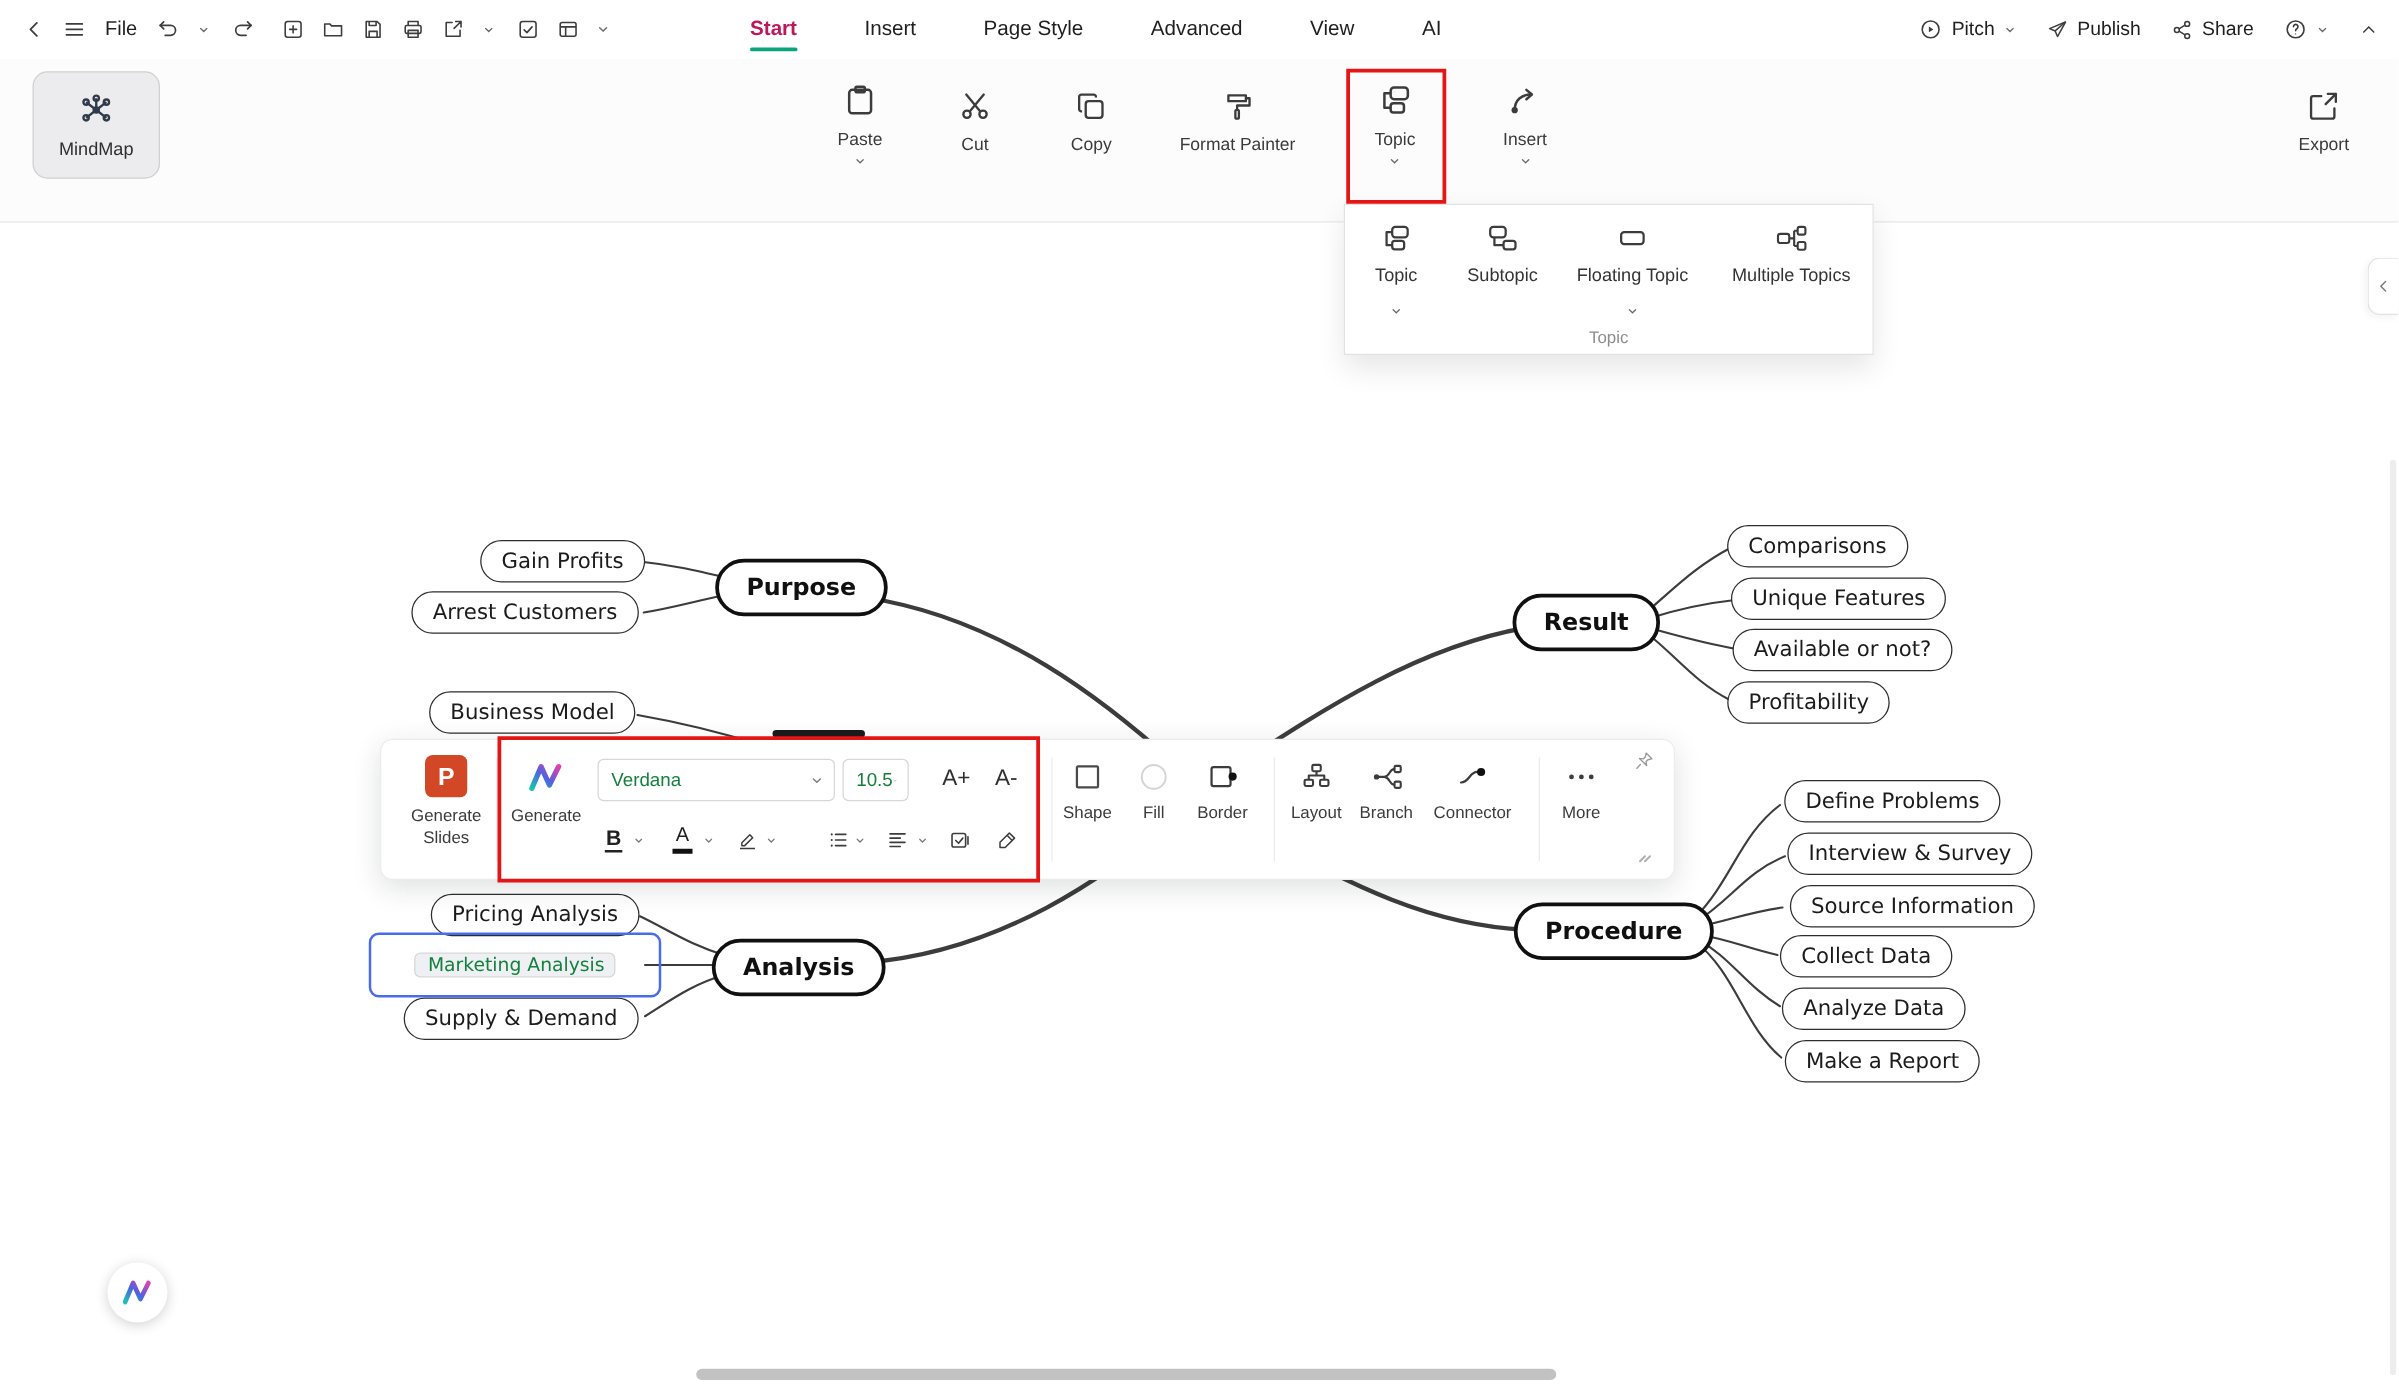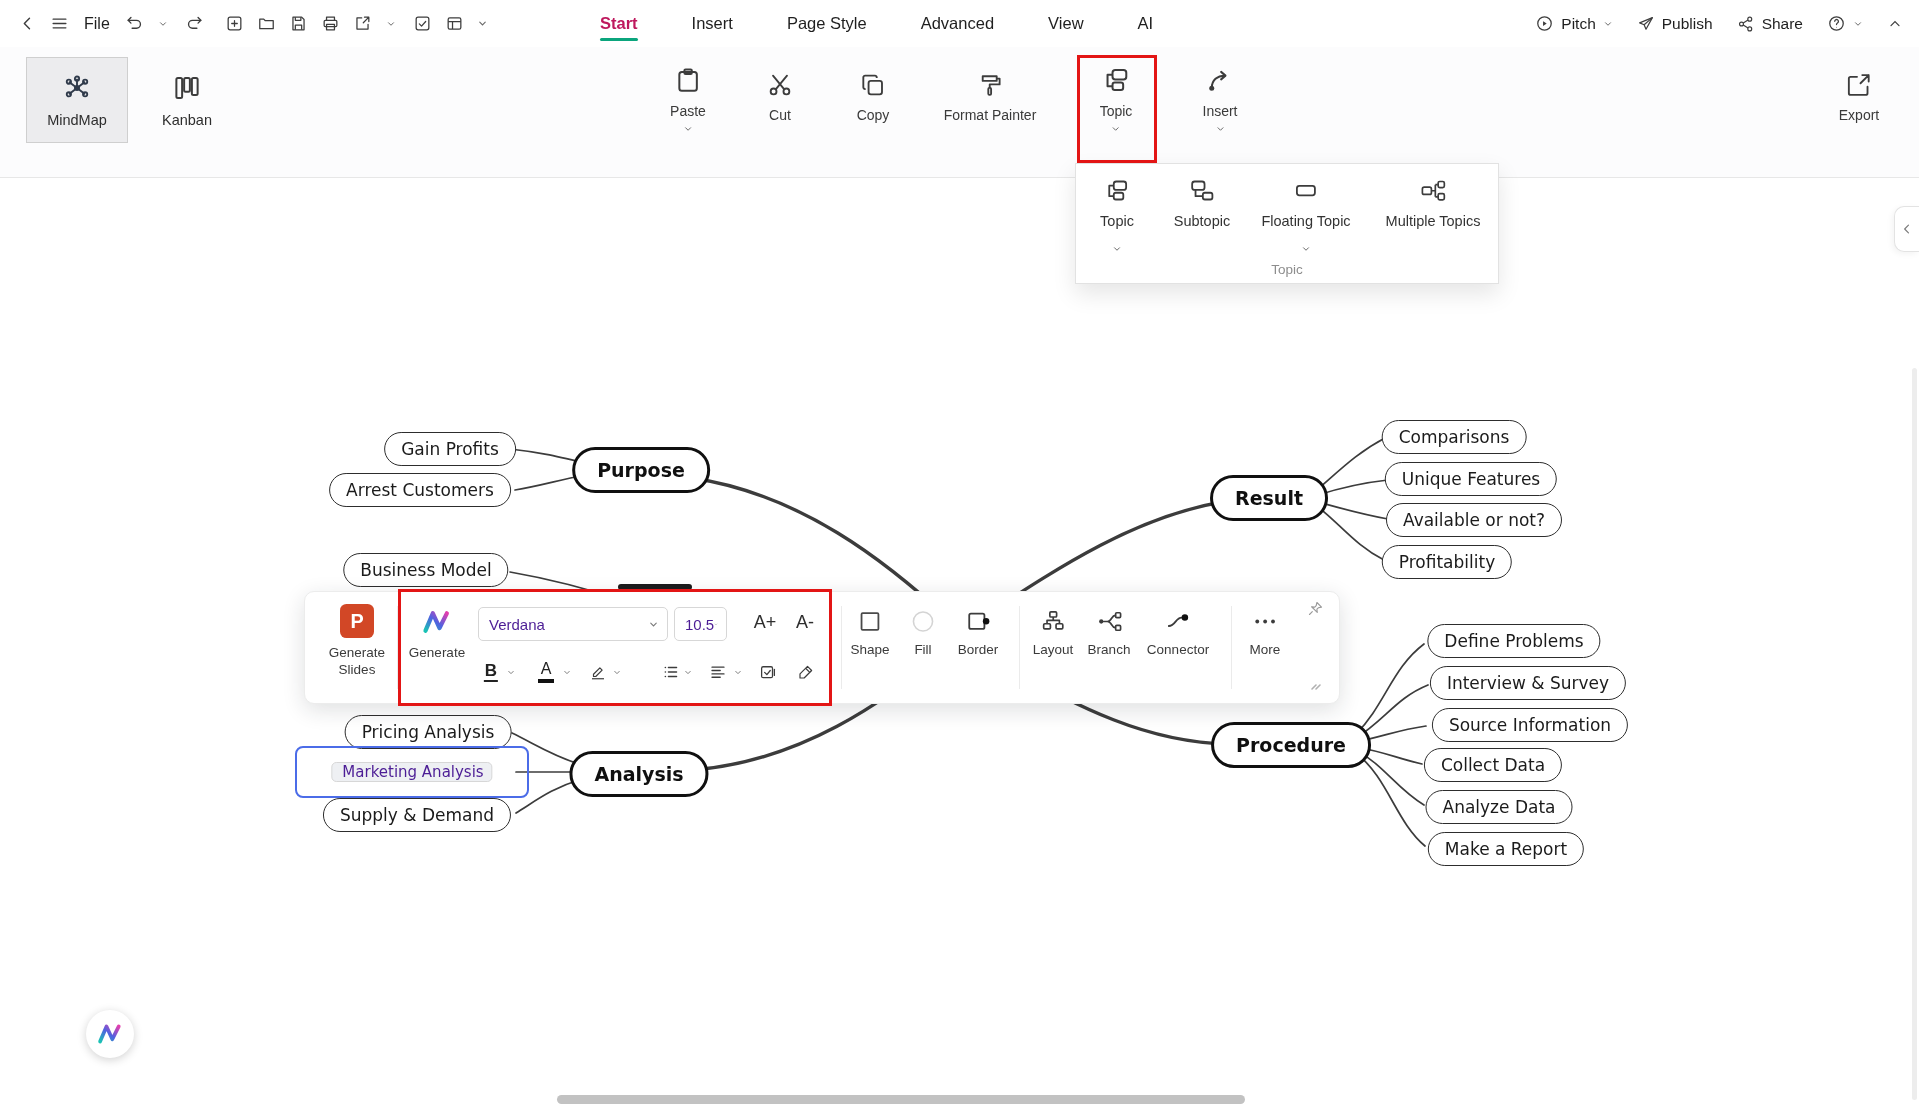--- a/index.html
+++ b/index.html
@@ -17,21 +17,21 @@
   .tab{font-size:16.5px;color:#1f1f1f;position:relative;padding:13px 2px;cursor:default}
   .tab.active{color:#be185d;font-weight:700}
   .tab.active::after{content:"";position:absolute;left:2px;right:2px;bottom:5px;height:3px;background:#0ba57d;border-radius:2px}
   #tb-right{position:absolute;right:16px;top:0;height:47px;display:flex;align-items:center;gap:24px;font-size:15.5px;color:#1f1f1f}
   .trgrp{display:flex;align-items:center;gap:7px}
 
   
   #ribbon{position:absolute;left:0;top:47px;width:1919px;height:131px;background:#fcfcfd;border-bottom:1px solid #e7e7e7;z-index:20}
   #modes{position:absolute;left:26px;top:10px;display:flex;gap:8px}
   .mode{width:102px;height:86px;display:flex;flex-direction:column;align-items:center;justify-content:center;gap:9px;
-    font-size:14.5px;color:#2e2e2e;border-radius:0;border:1px solid transparent}
+    font-size:14.5px;color:#2e2e2e;border-radius:12px;border:1px solid transparent}
   .mode.active{background:#ececee;border-color:#cfcfcf}
   .rbtn{position:absolute;top:18px;display:flex;flex-direction:column;align-items:center;gap:8px;
     font-size:14px;color:#3a3a3a;transform:translateX(-50%);white-space:nowrap}
   .rcar{color:#6a6a6a;margin-top:-3px}
 
   
   .redbox{position:absolute;border:3px solid #e31515;z-index:60;pointer-events:none}
 
   
   #tdrop{position:absolute;left:1075px;top:163px;width:424px;height:121px;background:#fff;border:1px solid #e2e2e2;
@@ -52,21 +52,21 @@
     border:2px solid #4b6ce8;border-radius:8px;z-index:3;pointer-events:none}
   #hidden-node-edge{position:absolute;left:618px;top:584px;width:74px;height:6px;background:#1b1b1b;border-radius:3px;z-index:4}
 
   
   #ftb{position:absolute;left:304px;top:591px;width:1036px;height:113px;background:#fff;border:1px solid #ececec;
     border-radius:10px;box-shadow:0 6px 22px rgba(31,35,41,.14);z-index:10}
   .fgroup{position:absolute;transform:translateX(-50%);display:flex;flex-direction:column;align-items:center;gap:7px;
     font-size:13.5px;color:#3b3b3b;text-align:center;line-height:1.25}
   .fdiv{position:absolute;top:14px;bottom:14px;width:1px;background:#ebebeb}
   .sel{position:absolute;display:flex;align-items:center;justify-content:space-between;border:1px solid #d7d7d7;
-    border-radius:5px;background:#fff;font-size:15px;color:#4c1d95;padding:0 8px 0 10px}
+    border-radius:5px;background:#fff;font-size:15px;color:#15803d;padding:0 8px 0 10px}
   .fbtn{position:absolute;top:15px;height:34px;display:flex;align-items:flex-start;justify-content:center;
     font-size:18px;color:#2f2f2f;padding-top:5px;transform:translateX(-50%)}
   .mini{position:absolute;top:64px;height:32px;display:flex;align-items:center;justify-content:center;transform:translateX(-50%)}
   .mcar{position:absolute;top:76px;transform:translateX(-50%);color:#6a6a6a}
   .boldB{font-weight:700;font-size:17px;border-bottom:2px solid #222;line-height:1.05;padding:0 1px}
   .fcA{font-size:16px;font-weight:400;line-height:1}
   .fcwrap{display:flex;flex-direction:column;align-items:center;gap:2px}
   .fcbar{width:16px;height:3.5px;background:#111}
 
   
@@ -235,28 +235,20 @@
       <svg width="30" height="30" viewBox="0 0 24 24" fill="none" stroke="#2f3a4a" stroke-width="1.5">
           <circle cx="12" cy="12" r="2.4" fill="#2f3a4a" stroke="none"></circle>
           <path d="M12 12 5.5 7M12 12l6.5-5M12 12 5.5 17M12 12l6.5 5M12 12V4.5"></path>
           <circle cx="5.5" cy="7" r="1.7"></circle>
           <circle cx="18.5" cy="7" r="1.7"></circle>
           <circle cx="5.5" cy="17" r="1.7"></circle>
           <circle cx="18.5" cy="17" r="1.7"></circle>
           <circle cx="12" cy="4.5" r="1.7"></circle>
         </svg>
       <span>MindMap</span>
-    </div>
-    <div class="mode">
-      <svg width="30" height="30" viewBox="0 0 24 24" fill="none" stroke="#3c3c3c" stroke-width="1.6">
-          <rect x="3.5" y="4" width="4.6" height="16" rx="1.2"></rect>
-          <rect x="9.7" y="4" width="4.6" height="11" rx="1.2"></rect>
-          <rect x="15.9" y="4" width="4.6" height="13.5" rx="1.2"></rect>
-        </svg>
-      <span>Kanban</span>
     </div>
   </div>
 
   <div class="rbtn" style="left:688px">
     <svg width="30" height="30" viewBox="0 0 24 24" fill="none" stroke="#3c3c3c" stroke-width="1.6" stroke-linejoin="round">
         <rect x="5" y="5.5" width="14" height="15" rx="2"></rect>
         <rect x="9" y="3.5" width="6" height="3.6" rx="1"></rect>
       </svg>
     <span>Paste</span>
     <svg class="rcar" width="10" height="10" viewBox="0 0 24 24" fill="none" stroke="#6a6a6a" stroke-width="2.4" stroke-linecap="round">

